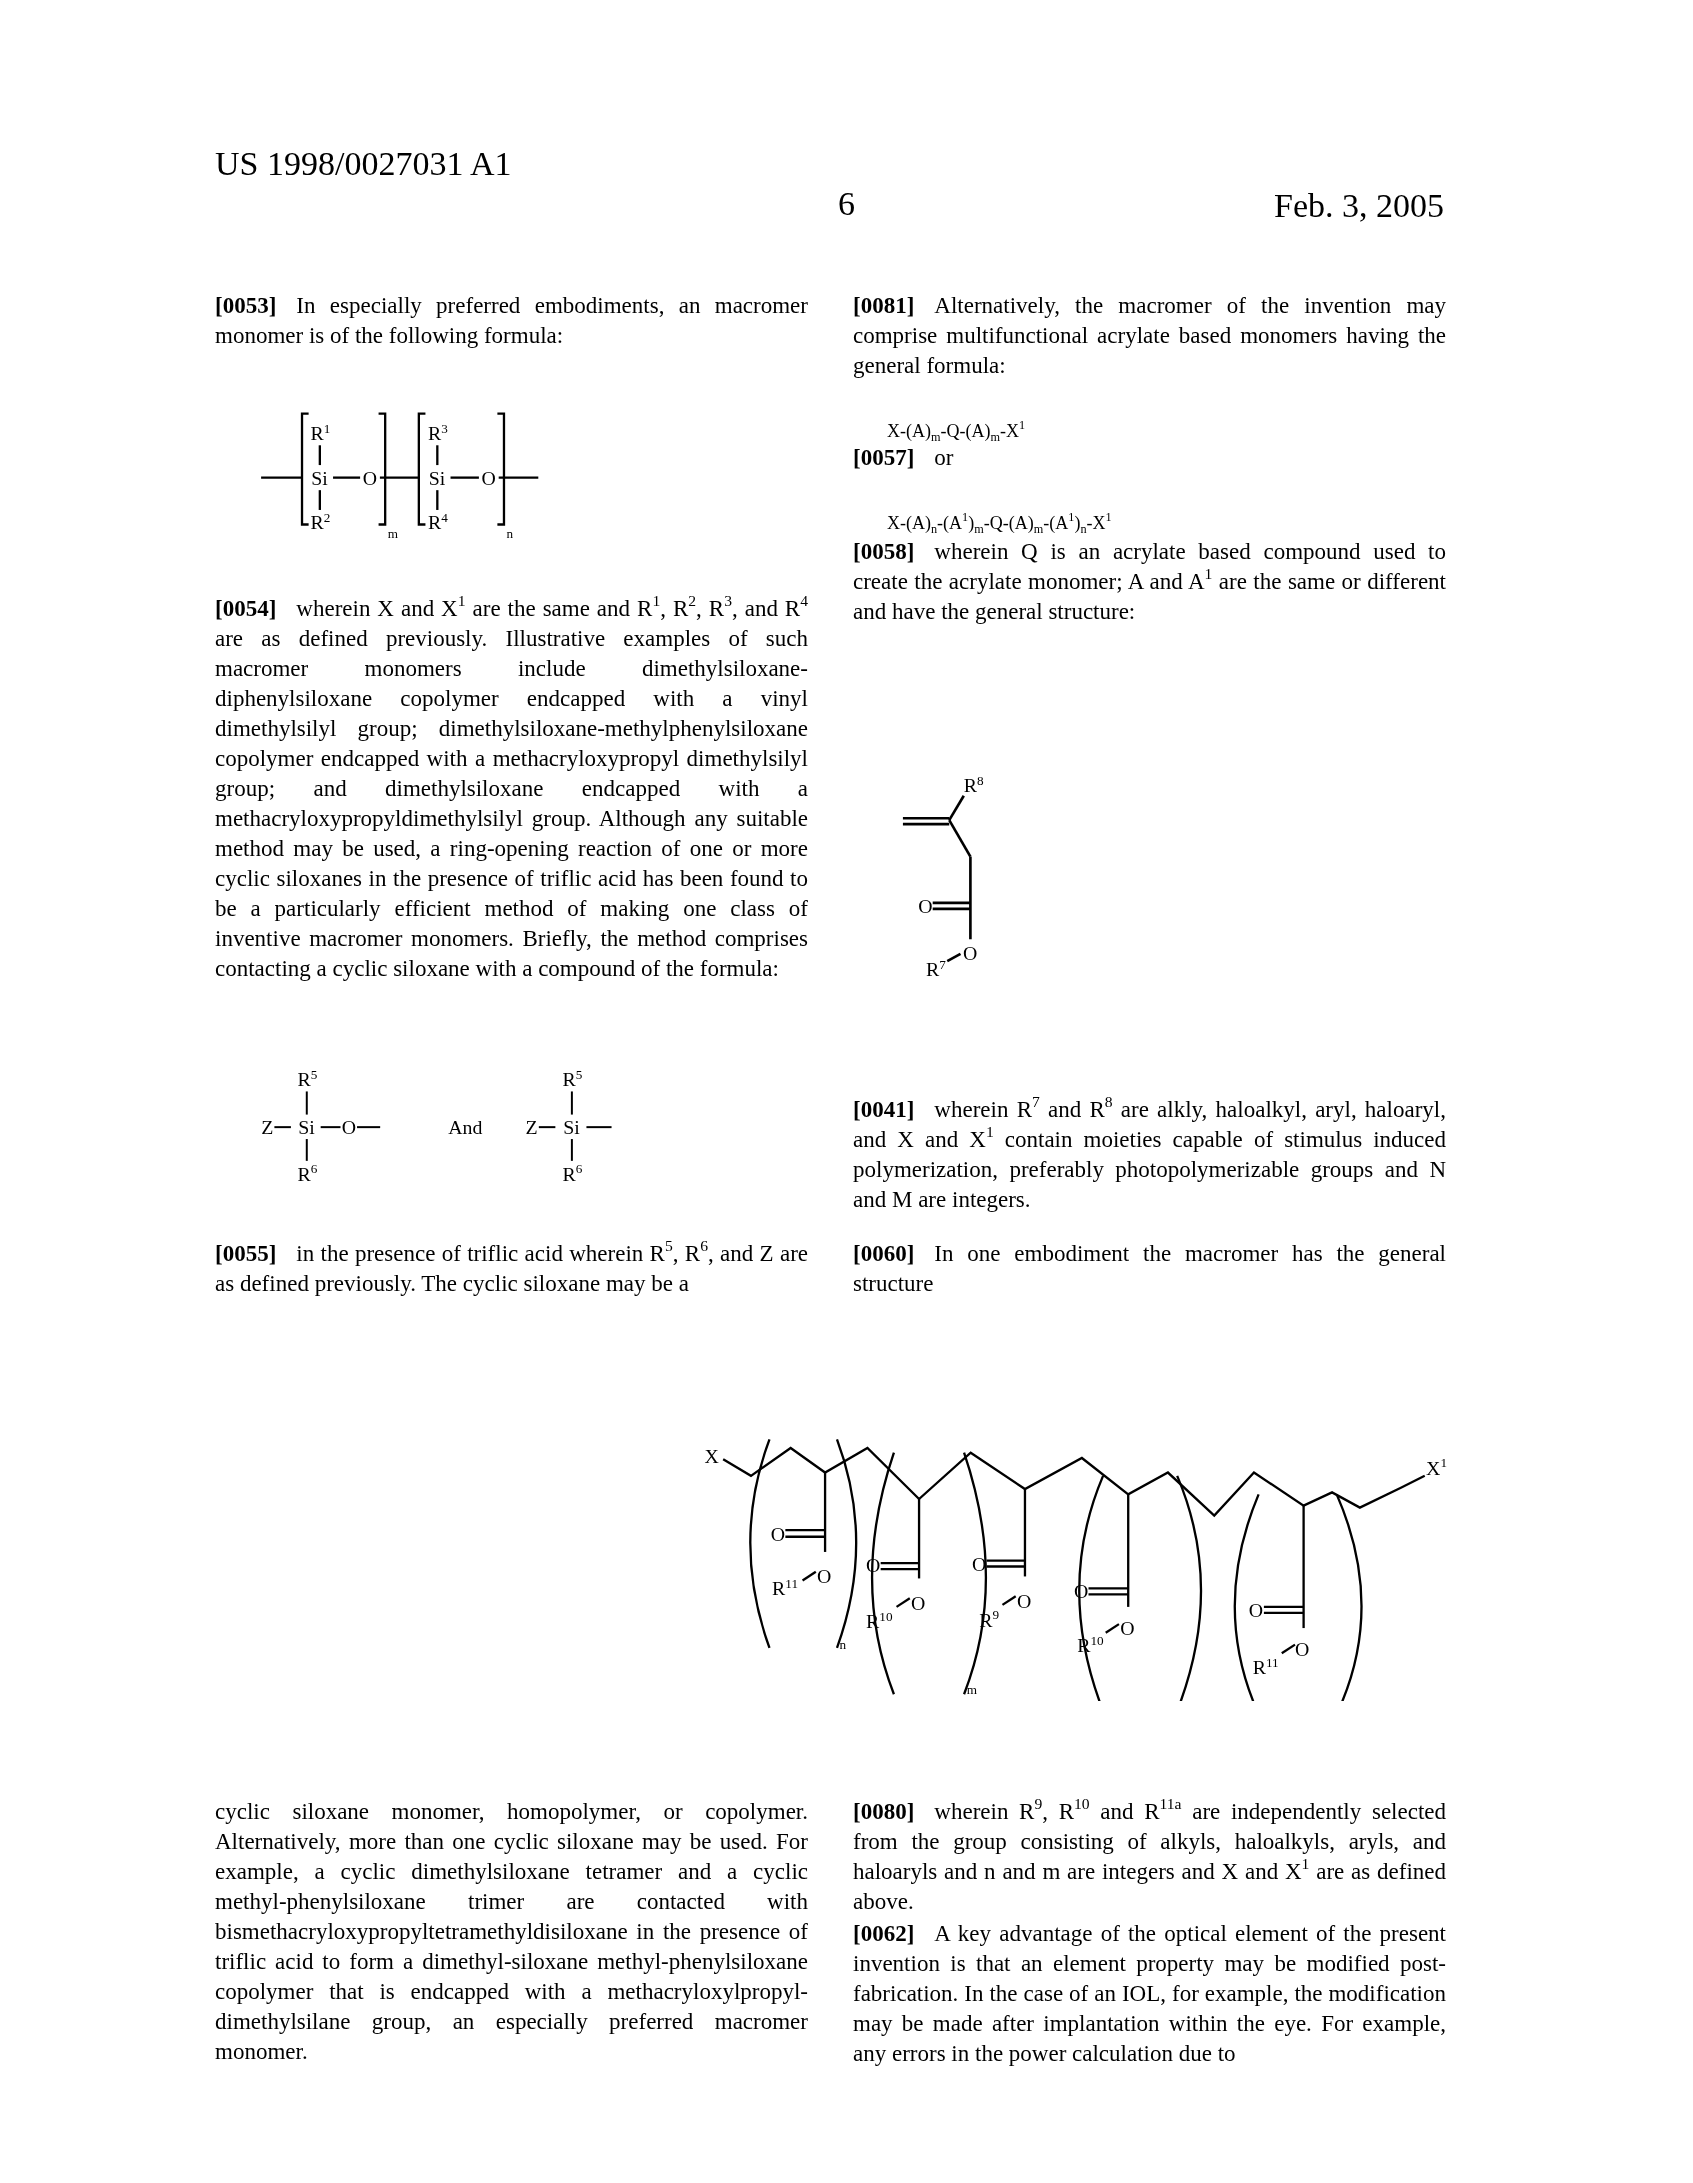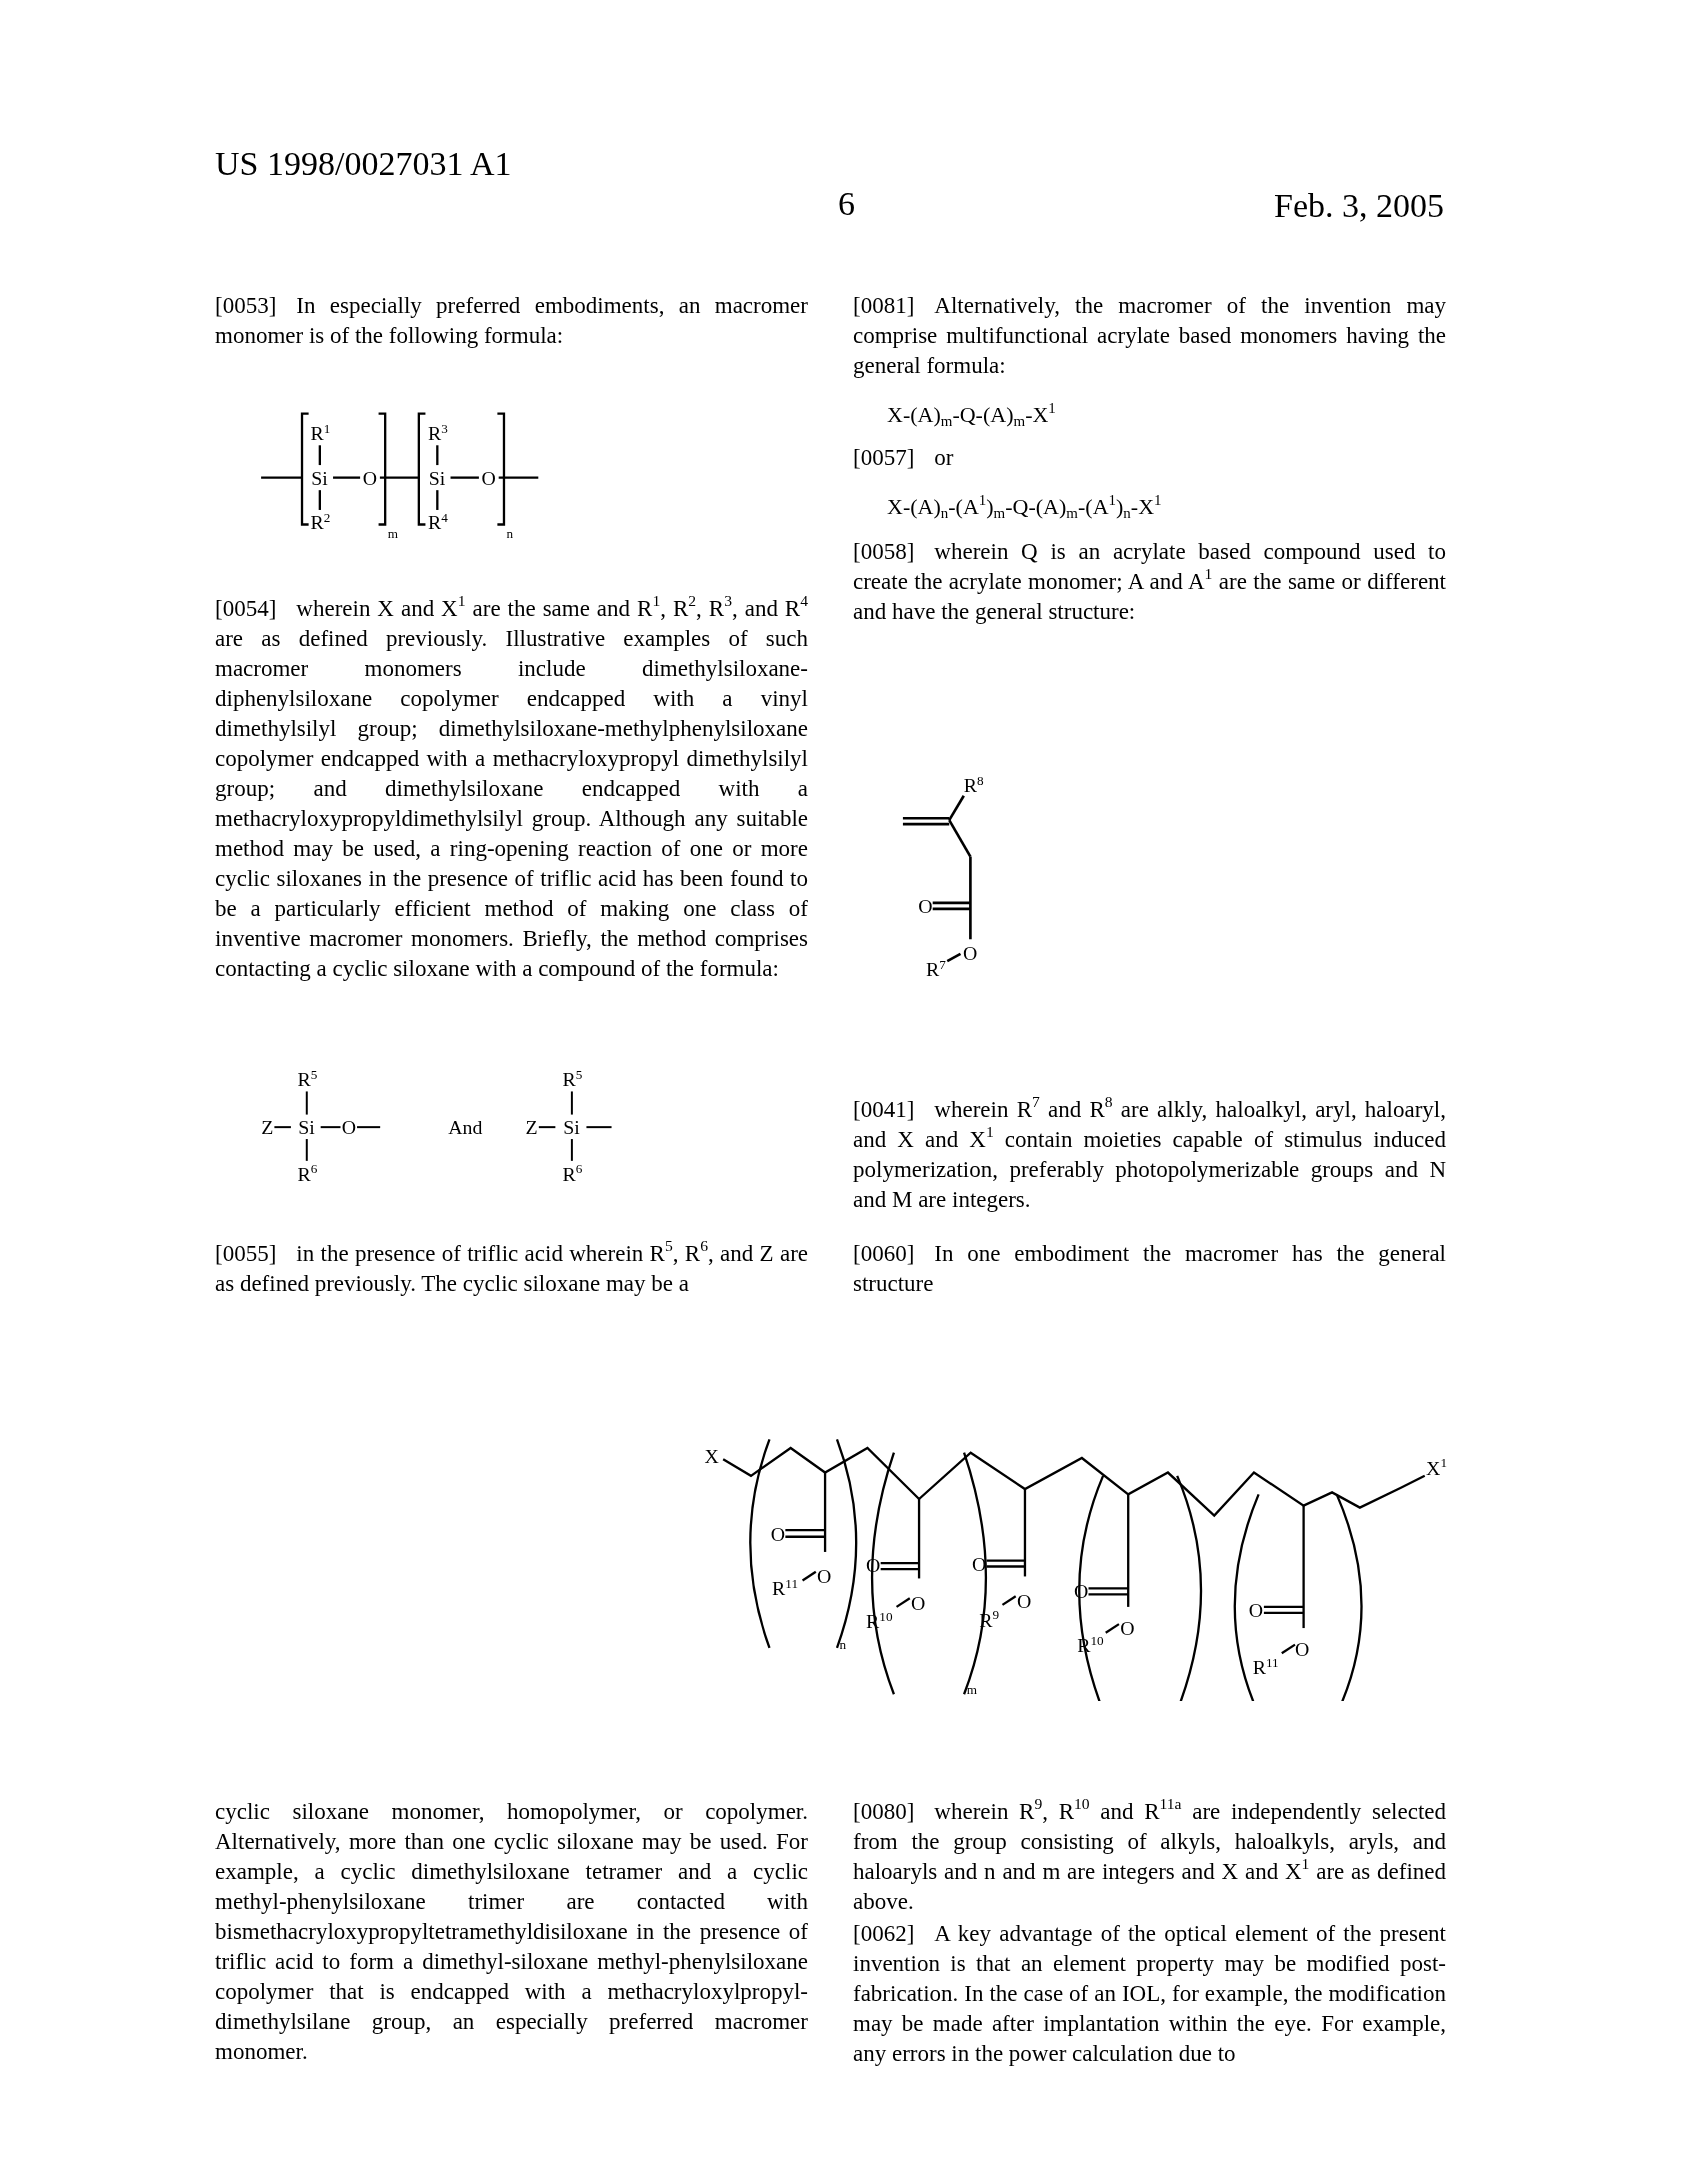--- a/index.html
+++ b/index.html
@@ -1,25 +1,25 @@
 <!DOCTYPE html>
 <html style="font-size:10.6px"><head>
 <meta charset="utf-8">
 <style>
   html, body { margin: 0; padding: 0; background: #ffffff; }
   body { width: 1694px; height: 2183px; position: relative; overflow: hidden;
          font-family: "Liberation Serif", "DejaVu Serif", serif; color: #000; }
   .hdr { position: absolute; font-size: 34px; line-height: 40px; }
   .col { position: absolute; width: 593px; font-size: 23px; line-height: 30px; text-align: justify; }
   .para { margin: 0; }
-  .para .num { font-weight: normal; }
+  .para .num { font-weight: bold; }
   .para .num-gap { display: inline-block; width: 20px; }
   sup { font-size: 0.68em; line-height: 0; vertical-align: 0.62em; }
   sub { font-size: 0.68em; line-height: 0; vertical-align: -0.3em; }
-  .formula { position: absolute; font-size: 22px; line-height: 22.5px; white-space: nowrap; }
+  .formula { position: absolute; font-size: 18px; line-height: 22.5px; white-space: nowrap; margin-top: 16px; }
   svg text { font-family: "Liberation Serif", "DejaVu Serif", serif; }
   .chem { position: absolute; }
 </style>
 </head>
 <body>
 
 <div class="hdr" style="left:215px; top:144px;">US 1998/0027031 A1</div>
 <div class="hdr" style="right:250px; top:144px;margin-top:42px;">Feb. 3, 2005</div>
 <div class="hdr" style="left:838px; top:184px;">6</div>
 

